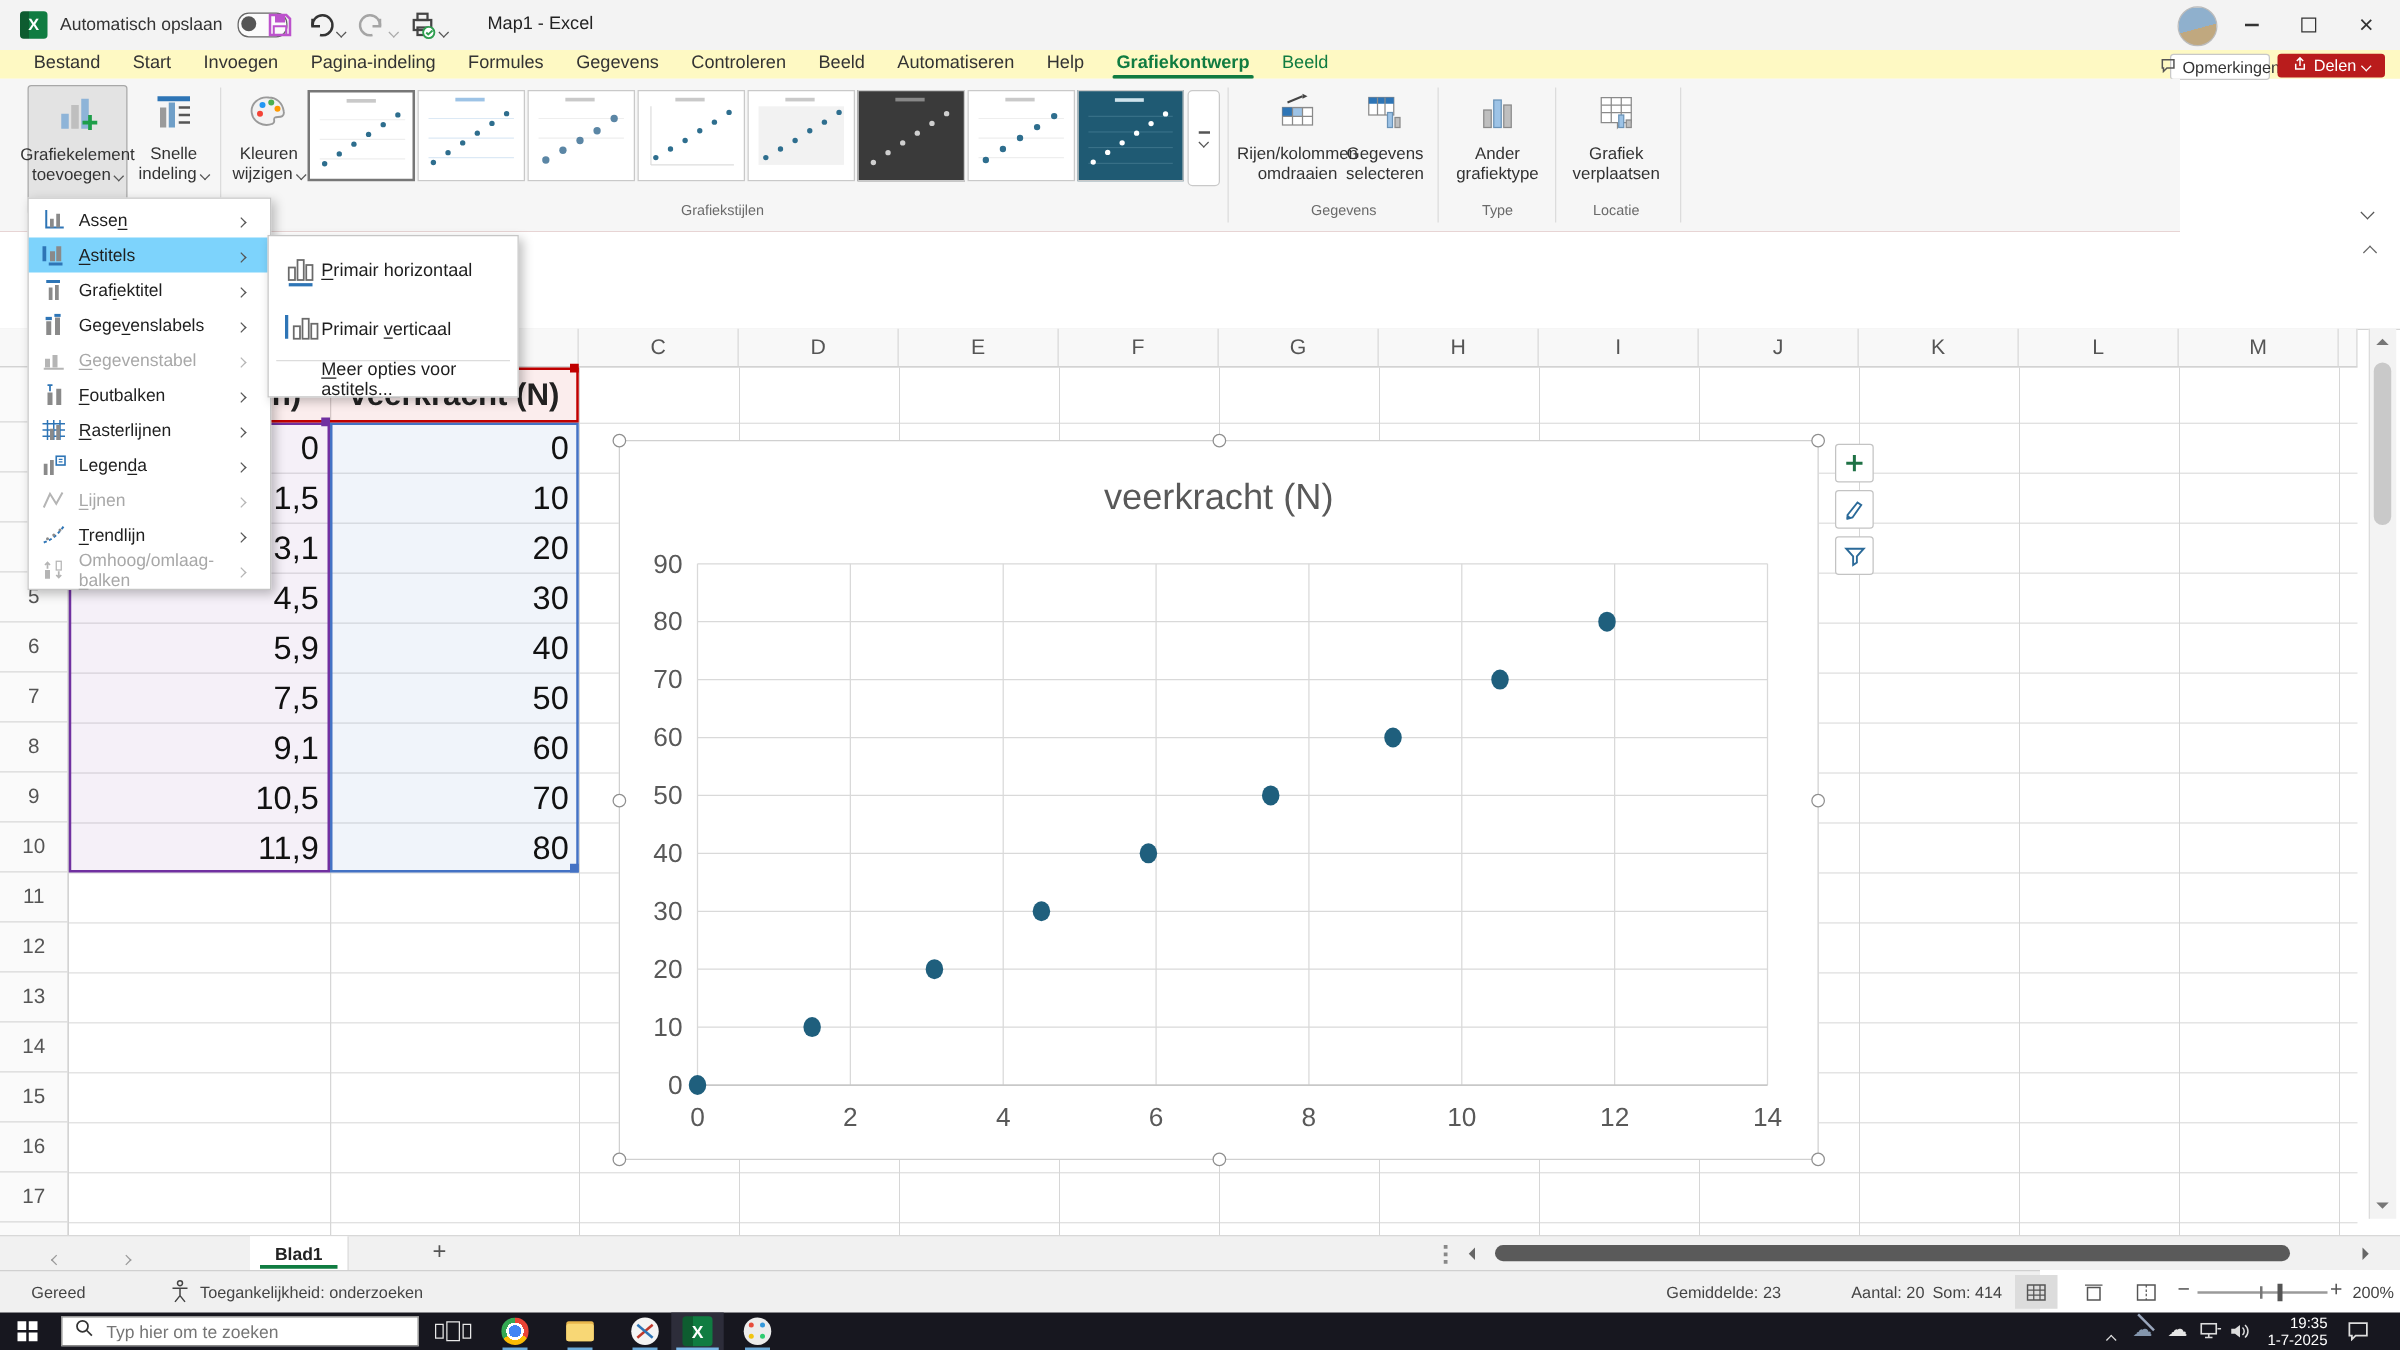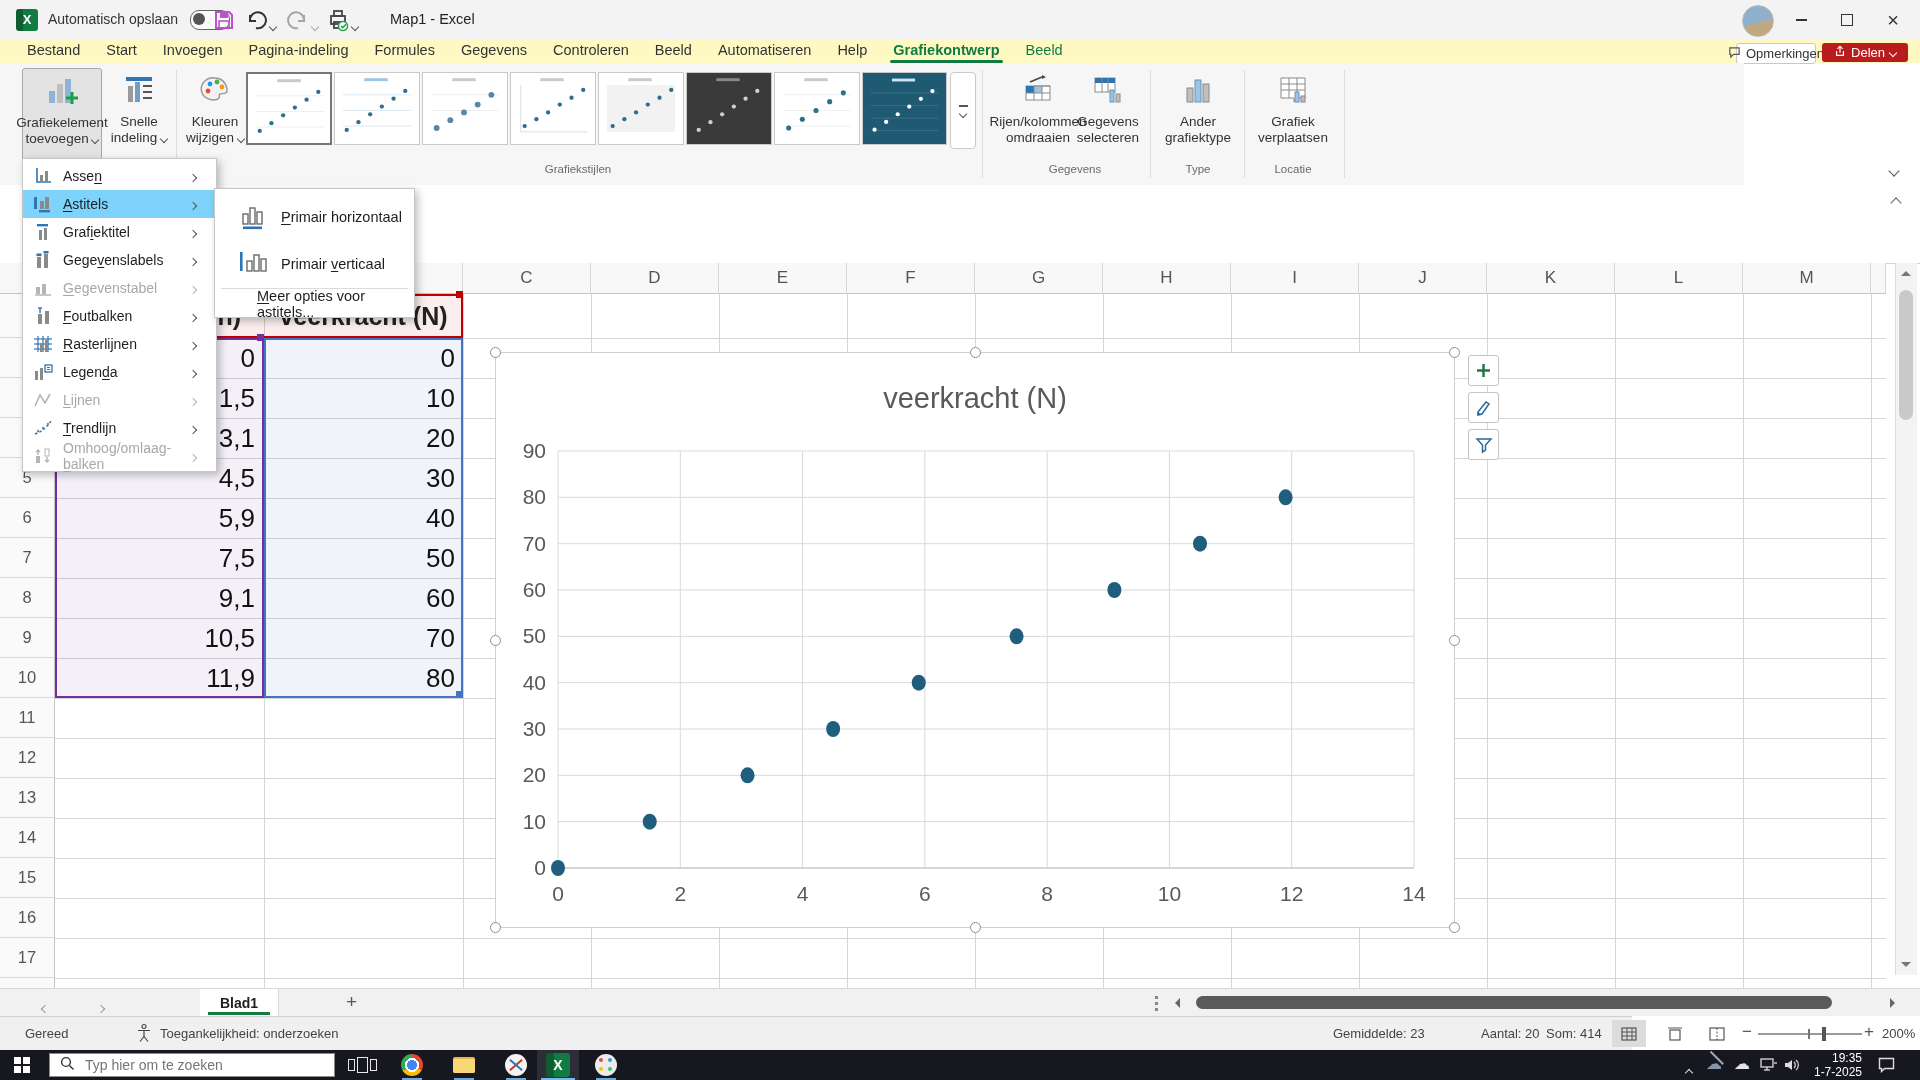--- a/index.html
+++ b/index.html
@@ -120,21 +120,21 @@
   #dropmenu{left:22px;top:158px;width:195px;height:314px;background:#fff;border:1px solid #c6c6c6;
      box-shadow:3px 3px 8px rgba(0,0,0,.25);z-index:40;padding-top:3px;box-sizing:border-box;}
   .mi{position:relative;height:28px;display:flex;align-items:center;padding:0 20px 0 10px;font-size:14px;color:#1e1e1e;}
   .mi.hl{background:#7dd3fc;}
   .mi.dis{color:#a8a8a8;}
   .mi .mic{width:20px;height:18px;margin-right:10px;flex:none;}
   .mi .mia{margin-left:auto;color:#555;}
   .mi.dis .mia{color:#b5b5b5;}
   #submenu{left:214px;top:188px;width:201px;height:130px;background:#fff;border:1px solid #c6c6c6;
      box-shadow:3px 3px 8px rgba(0,0,0,.25);z-index:41;box-sizing:border-box;}
-  .smi{position:absolute;left:12px;width:199px;height:45px;display:flex;align-items:center;padding-left:12px;box-sizing:border-box;font-size:14.5px;color:#1e1e1e;gap:12px;}
+  .smi{position:absolute;left:0;width:199px;height:45px;display:flex;align-items:center;padding-left:12px;box-sizing:border-box;font-size:14.5px;color:#1e1e1e;gap:0;}
   #sm-sep{position:absolute;left:6px;right:6px;top:99px;height:1px;background:#dcdcdc;}
   #sm-footer{position:absolute;left:0;top:102px;width:199px;height:26px;display:flex;align-items:center;padding-left:42px;box-sizing:border-box;font-size:14.5px;color:#1e1e1e;}
   u{text-underline-offset:2px;}
 </style>
 </head>
 <body>
 
 <div id="screen">
 
   <div id="titlebar" class="abs">

